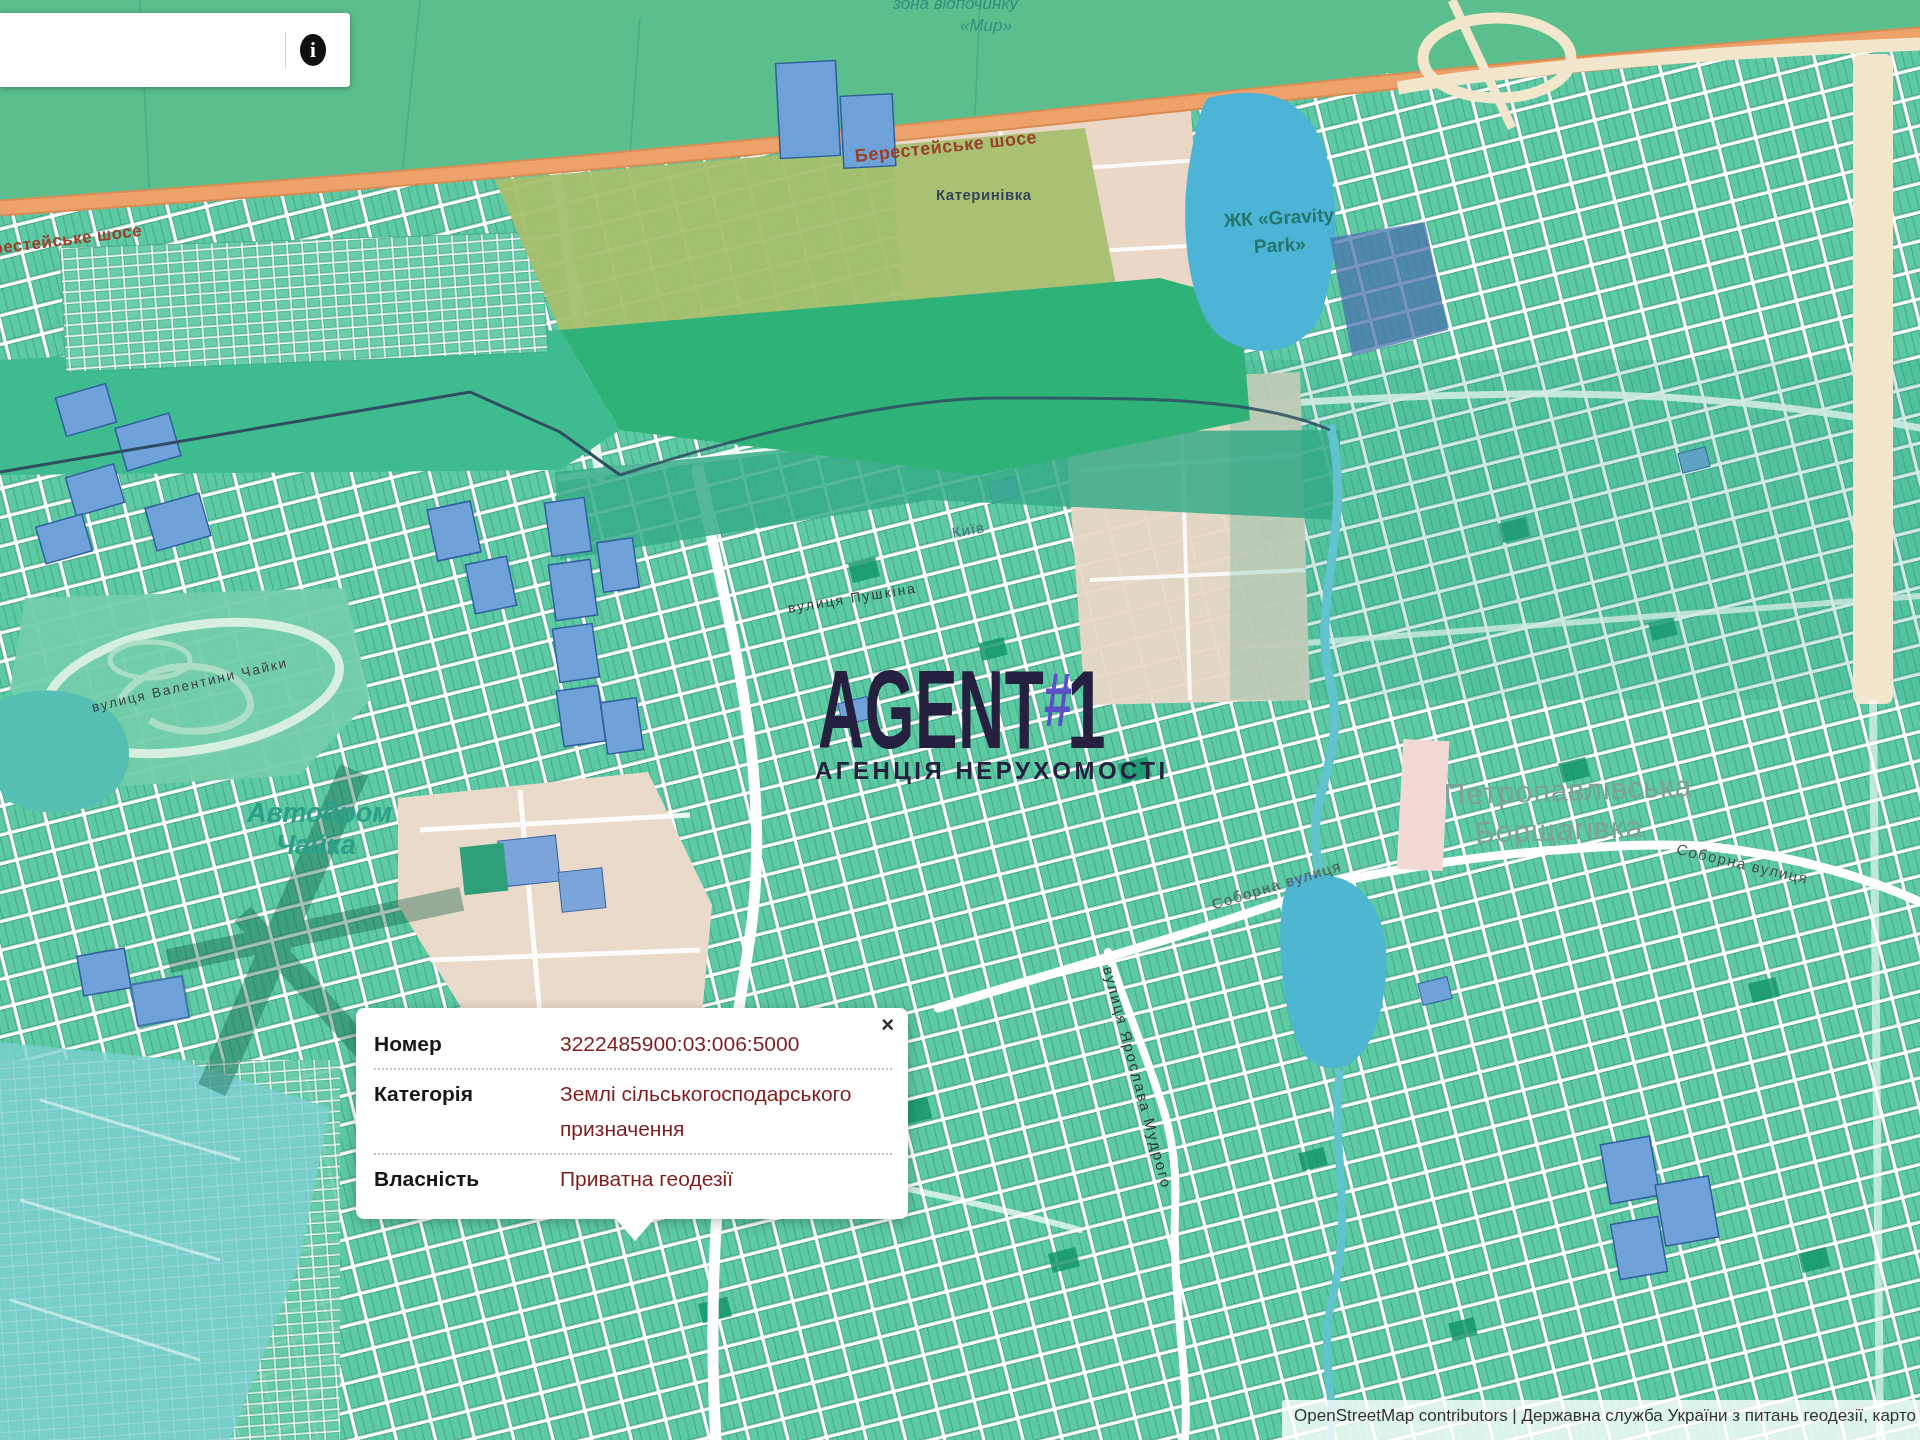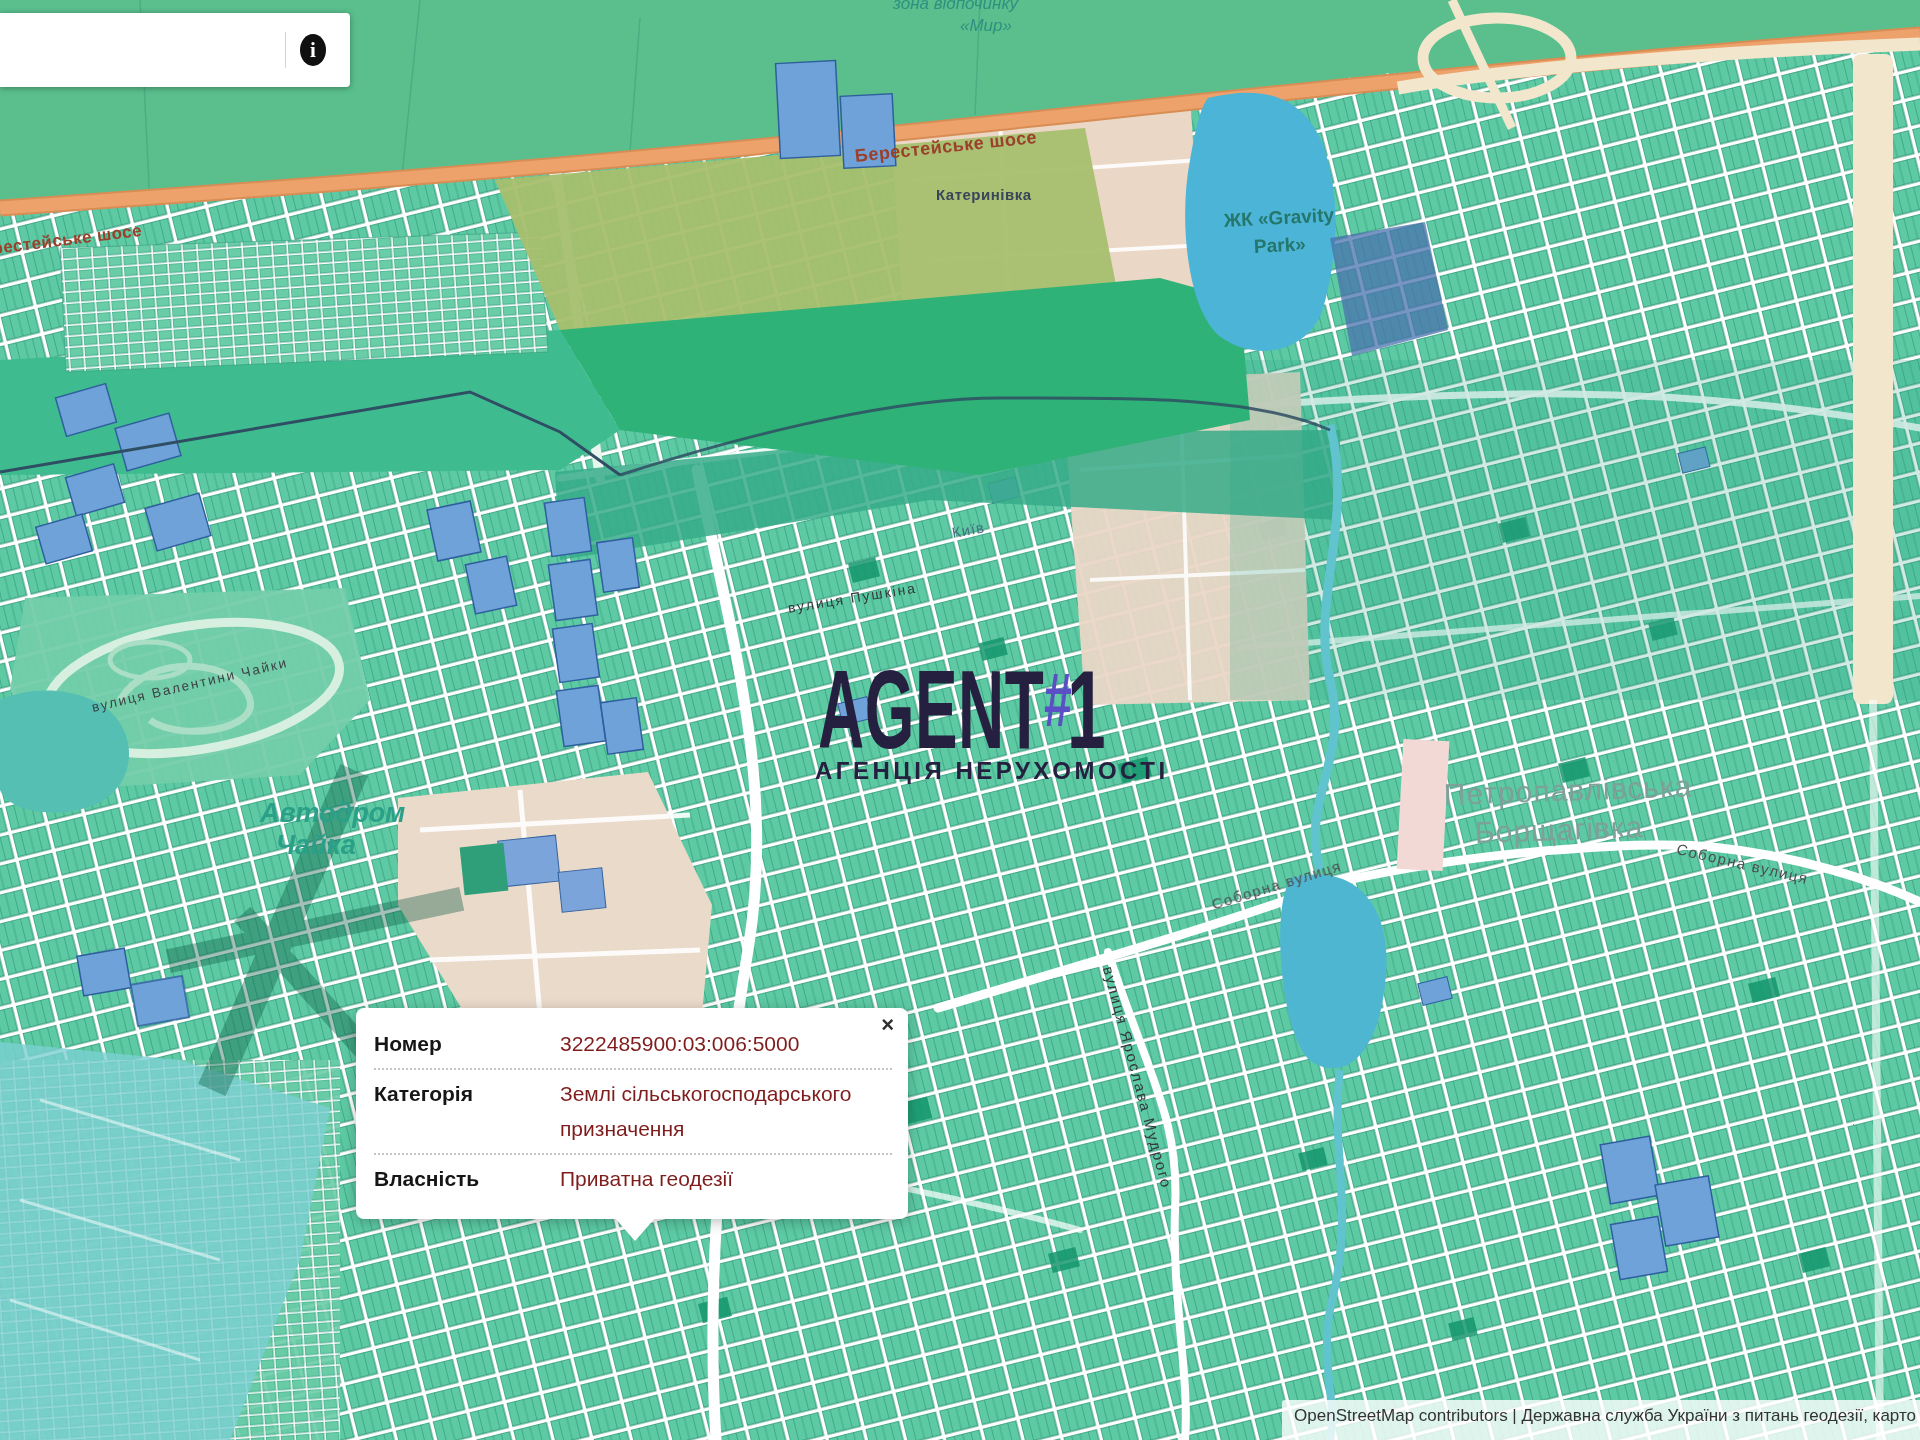--- a/index.html
+++ b/index.html
@@ -230,21 +230,21 @@
 
   <div class="lbl" style="left:1224px;top:210px;transform:rotate(-3deg);font-size:19px;font-weight:600;color:#25776b;">ЖК «Gravity</div>
   <div class="lbl" style="left:1254px;top:236px;transform:rotate(-3deg);font-size:19px;font-weight:600;color:#25776b;">Park»</div>
 
   <div class="lbl" style="left:952px;top:524px;transform:rotate(-10deg);font-size:15px;color:#46707f;letter-spacing:1px;">Київ</div>
 
   <div class="lbl" style="left:788px;top:600px;transform:rotate(-9deg);font-size:14px;color:#33383c;letter-spacing:2px;">вулиця Пушкіна</div>
 
   <div class="lbl" style="left:92px;top:700px;transform:rotate(-13deg);font-size:13.5px;color:#3c4145;letter-spacing:2px;">вулиця Валентини Чайки</div>
 
-  <div class="lbl" style="left:247px;top:798px;font-size:27px;font-style:italic;font-weight:600;color:#2aa089;margin-left:13px;">Автодром</div>
+  <div class="lbl" style="left:247px;top:798px;font-size:27px;font-style:italic;font-weight:600;color:#2aa089;">Автодром</div>
   <div class="lbl" style="left:276px;top:830px;font-size:27px;font-style:italic;font-weight:600;color:#2aa089;">Чайка</div>
 
   <div class="lbl" style="left:1444px;top:778px;transform:rotate(-2deg);font-size:30px;font-weight:500;color:#7f9f99;letter-spacing:1px;">Петропавлівська</div>
   <div class="lbl" style="left:1475px;top:816px;transform:rotate(-2deg);font-size:30px;font-weight:500;color:#7f9f99;letter-spacing:1px;">Борщагівка</div>
 
   <div class="lbl" style="left:1212px;top:896px;transform:rotate(-17deg);font-size:15px;color:#4a4f52;letter-spacing:1.5px;">Соборна вулиця</div>
   <div class="lbl" style="left:1677px;top:840px;transform:rotate(13deg);font-size:15px;color:#4a4f52;letter-spacing:1.5px;">Соборна вулиця</div>
 
   <div class="lbl" style="left:1108px;top:958px;transform:rotate(75deg);font-size:15px;color:#33383c;letter-spacing:2px;">вулиця Ярослава Мудрого</div>
 

